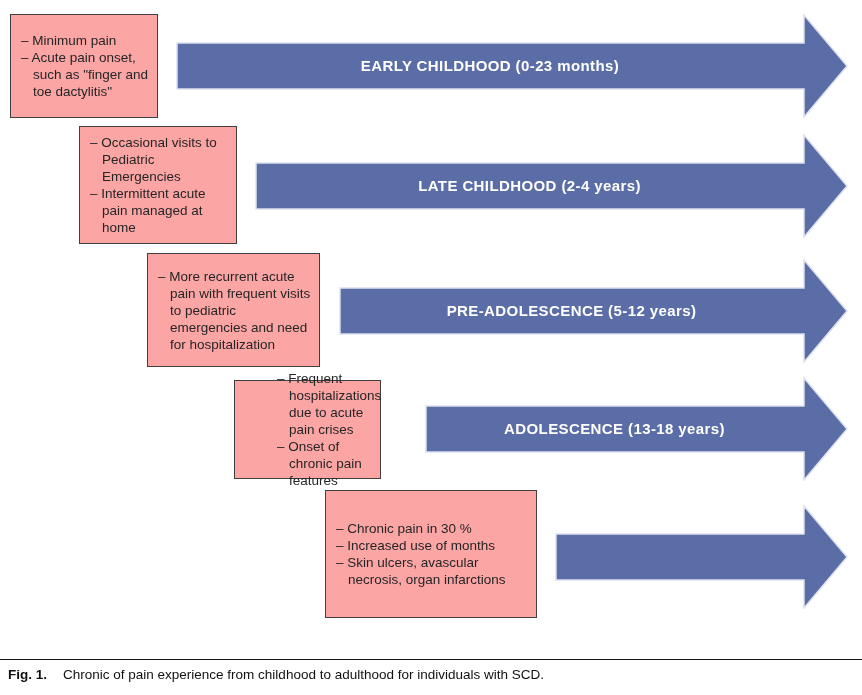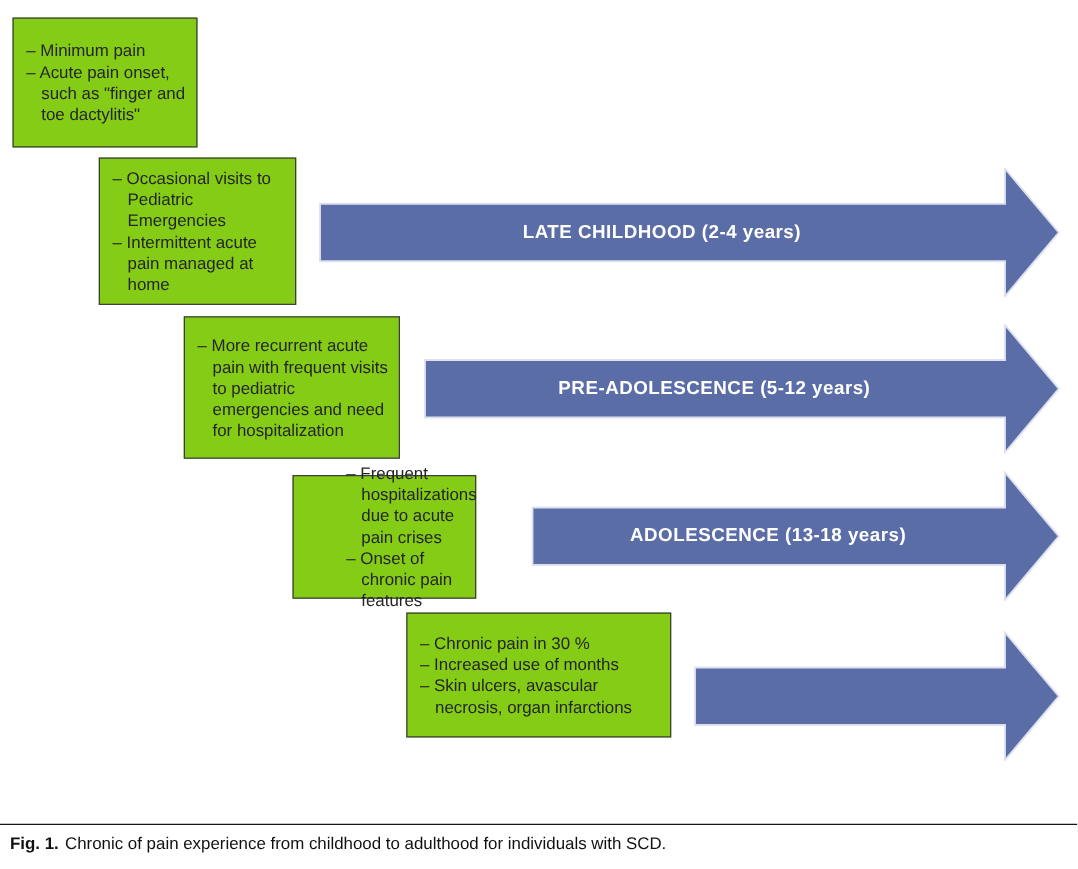--- a/index.html
+++ b/index.html
@@ -14,33 +14,33 @@
   .fig{
     position:relative;
     width:862px;height:695px;
     background:#ffffff;
     font-family:"Liberation Sans","DejaVu Sans",sans-serif;
     overflow:hidden;
   }
   .note-box{
     position:absolute;
     box-sizing:border-box;
-    background:#84cc16;
+    background:#fca5a5;
     border:1.5px solid var(--box-border);
     display:flex;flex-direction:column;justify-content:center;
     padding:6px 6px 6px 10px;
     color:var(--note-text);
     font-size:13.5px;line-height:17px;
   }
   .note-line{padding-left:12px;text-indent:-12px;}
   .b1{left:10px;top:14px;width:148px;height:104px;}
   .b2{left:79px;top:126px;width:158px;height:118px;}
   .b3{left:147px;top:253px;width:173px;height:114px;}
   .b4{left:234px;top:380px;width:147px;height:99px;padding-left:42px;}
-  .b5{left:325px;top:490px;width:212px;height:100px;}
+  .b5{left:325px;top:490px;width:212px;height:128px;}
   .arrow{position:absolute;height:104px;}
   .arrow svg{display:block;position:absolute;left:0;top:0;}
   .arrow polygon{
     fill:var(--arrow-fill);
     stroke:var(--arrow-stroke);
     stroke-width:1.5;
     stroke-linejoin:miter;
   }
   .arrow-label{
     position:absolute;top:29px;height:46px;line-height:46px;
@@ -55,31 +55,37 @@
   .a5{left:555px;top:505px;width:293px;} .a5 .arrow-label{width:249px;}
   .caption-rule{
     position:absolute;left:0;top:659px;width:862px;
     border-top:1.5px solid #151515;
   }
   .caption{
     position:absolute;left:8px;top:666px;width:846px;
     color:var(--caption-text);
     font-size:13.5px;line-height:18px;
   }
-  .fig-label{font-weight:bold;margin-right:5px;}
+  .fig-label{font-weight:bold;margin-right:16px;}
 </style>
 </head>
 <body>
 
 <div class="fig">
 
   <div class="note-box b1">
       <div class="note-line">– Minimum pain</div>
       <div class="note-line">– Acute pain onset, such as "finger and toe dactylitis"</div>
     </div>
+  <div class="arrow a1">
+    <svg width="672" height="104" viewBox="0 0 672 104">
+      <polygon points="1,29 628,29 628,1 671,52 628,103 628,75 1,75"></polygon>
+    </svg>
+    <div class="arrow-label">EARLY CHILDHOOD (0-23 months)</div>
+  </div>
 
   <div class="note-box b2">
       <div class="note-line">– Occasional visits to Pediatric Emergencies</div>
       <div class="note-line">– Intermittent acute pain managed at home</div>
     </div>
   <div class="arrow a2">
     <svg width="593" height="104" viewBox="0 0 593 104">
       <polygon points="1,29 549,29 549,1 592,52 549,103 549,75 1,75"></polygon>
     </svg>
     <div class="arrow-label">LATE CHILDHOOD (2-4 years)</div>

